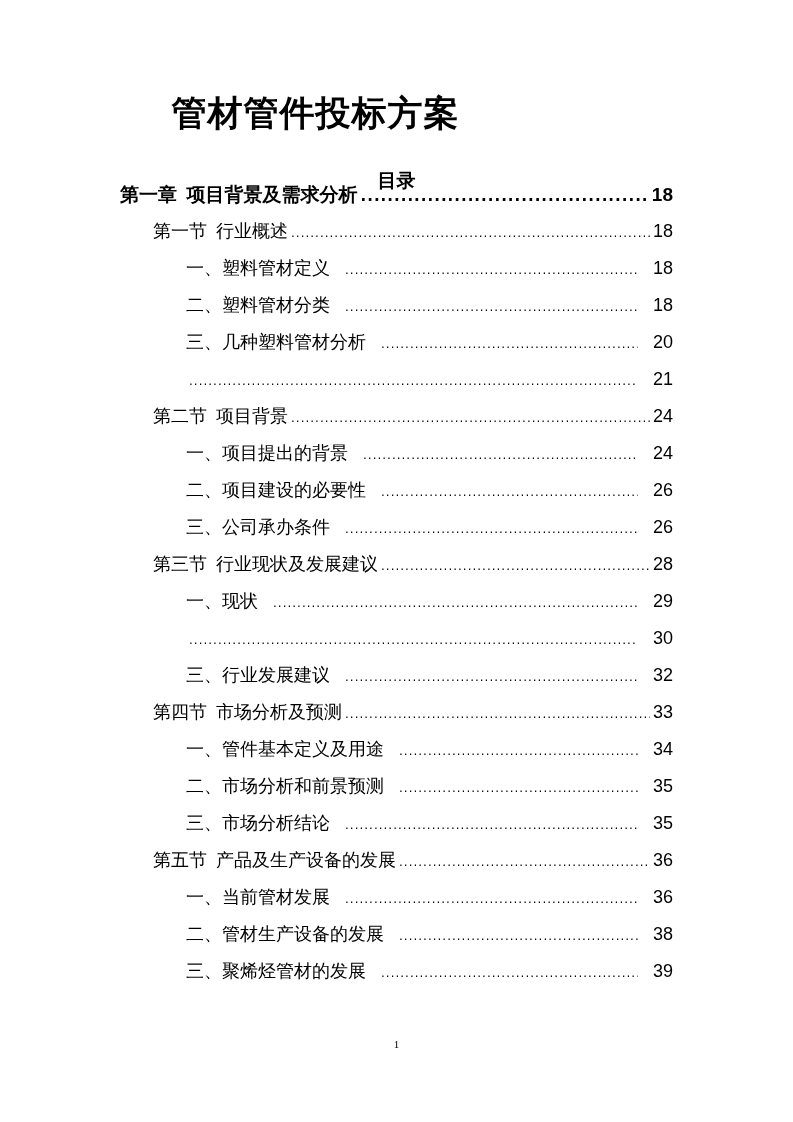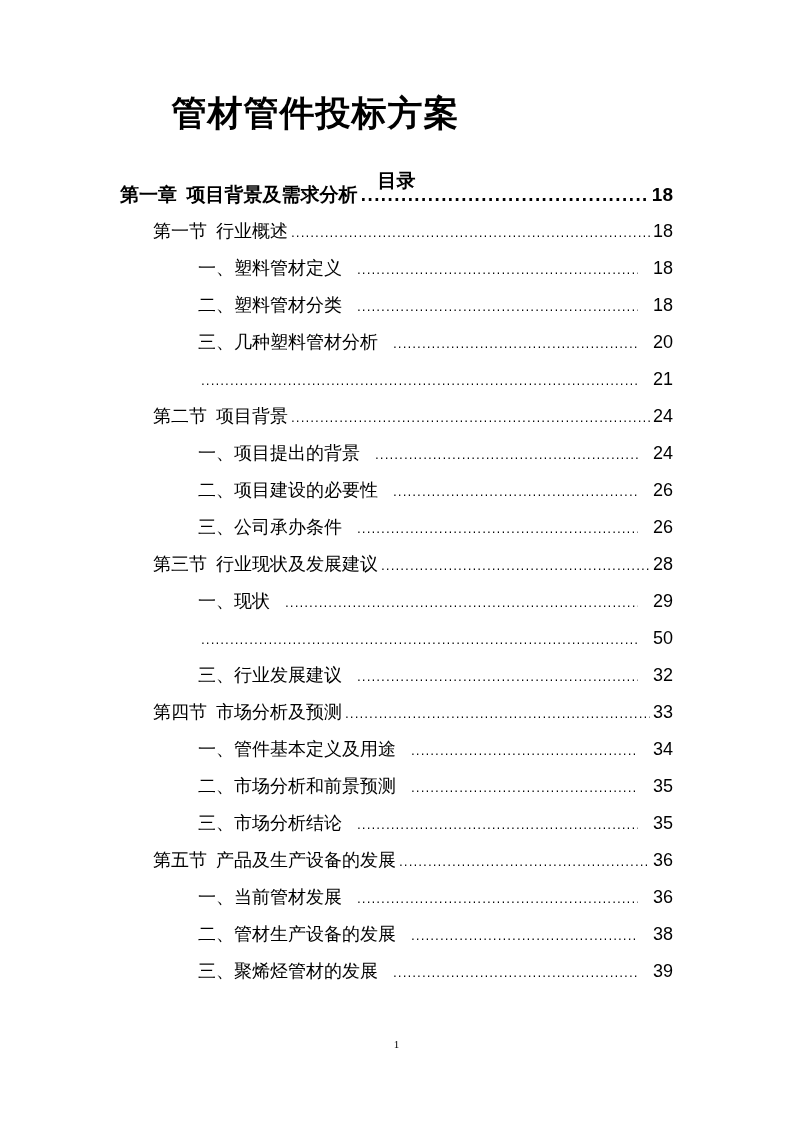--- a/index.html
+++ b/index.html
@@ -7,21 +7,21 @@
          font-family: "DejaVu Sans", "Liberation Sans", sans-serif; color: #000; }
   .title { position: absolute; top: 88px; left: 0; width: 631px; text-align: center;
            font-size: 35px; font-weight: bold; letter-spacing: 1px; line-height: 50px; }
   .toc-heading { position: absolute; top: 142px; left: 0; width: 793px; text-align: center;
                  font-size: 19px; font-weight: bold; line-height: 28px; margin-top: 24px; }
   .toc { position: absolute; top: 176px; left: 0; width: 793px; }
   .row { position: absolute; display: flex; align-items: baseline; height: 37px;
          line-height: 37px; right: 120px; }
   .row.chapter { left: 120px; font-weight: bold; font-size: 19px; }
   .row.section { left: 153px; font-size: 18px; text-align: right; }
-  .row.sub { left: 198px; font-size: 18px; gap: 12px; }
+  .row.sub { left: 186px; font-size: 18px; gap: 12px; }
   .row .label { white-space: pre; flex: 0 0 auto; font-family: Liberation Serif, serif; }
   .row .leader { flex: 1 1 auto; overflow: hidden; white-space: nowrap;
                  margin: 0 3px; font-size: 12px; letter-spacing: 1px; }
   .row .leader::before { content: "....................................................................................................................................................................................................................."; }
   .row.chapter .leader { font-size: 15px; font-weight: bold; }
   .row .page { flex: 0 0 auto; font-family: "Liberation Sans", sans-serif; font-size: 18px; }
   .row.chapter .page { font-size: 19px; font-weight: bold; }
   .page-number { position: absolute; top: 1038px; left: 0; width: 793px; text-align: center;
                  font-family: "Liberation Serif", serif; font-size: 11px; }
 </style>
@@ -87,21 +87,21 @@
       <span class="leader"></span>
       <span class="page">28</span>
     </div>
     <div class="row sub" style="top:407px">
       <span class="label">一、现状</span>
       <span class="leader"></span>
       <span class="page">29</span>
     </div>
     <div class="row sub" style="top:444px">
       <span class="leader"></span>
-      <span class="page">50</span>
+      <span class="page">30</span>
     </div>
     <div class="row sub" style="top:481px">
       <span class="label">三、行业发展建议</span>
       <span class="leader"></span>
       <span class="page">32</span>
     </div>
     <div class="row section" style="top:518px">
       <span class="label">第四节  市场分析及预测</span>
       <span class="leader"></span>
       <span class="page">33</span>

